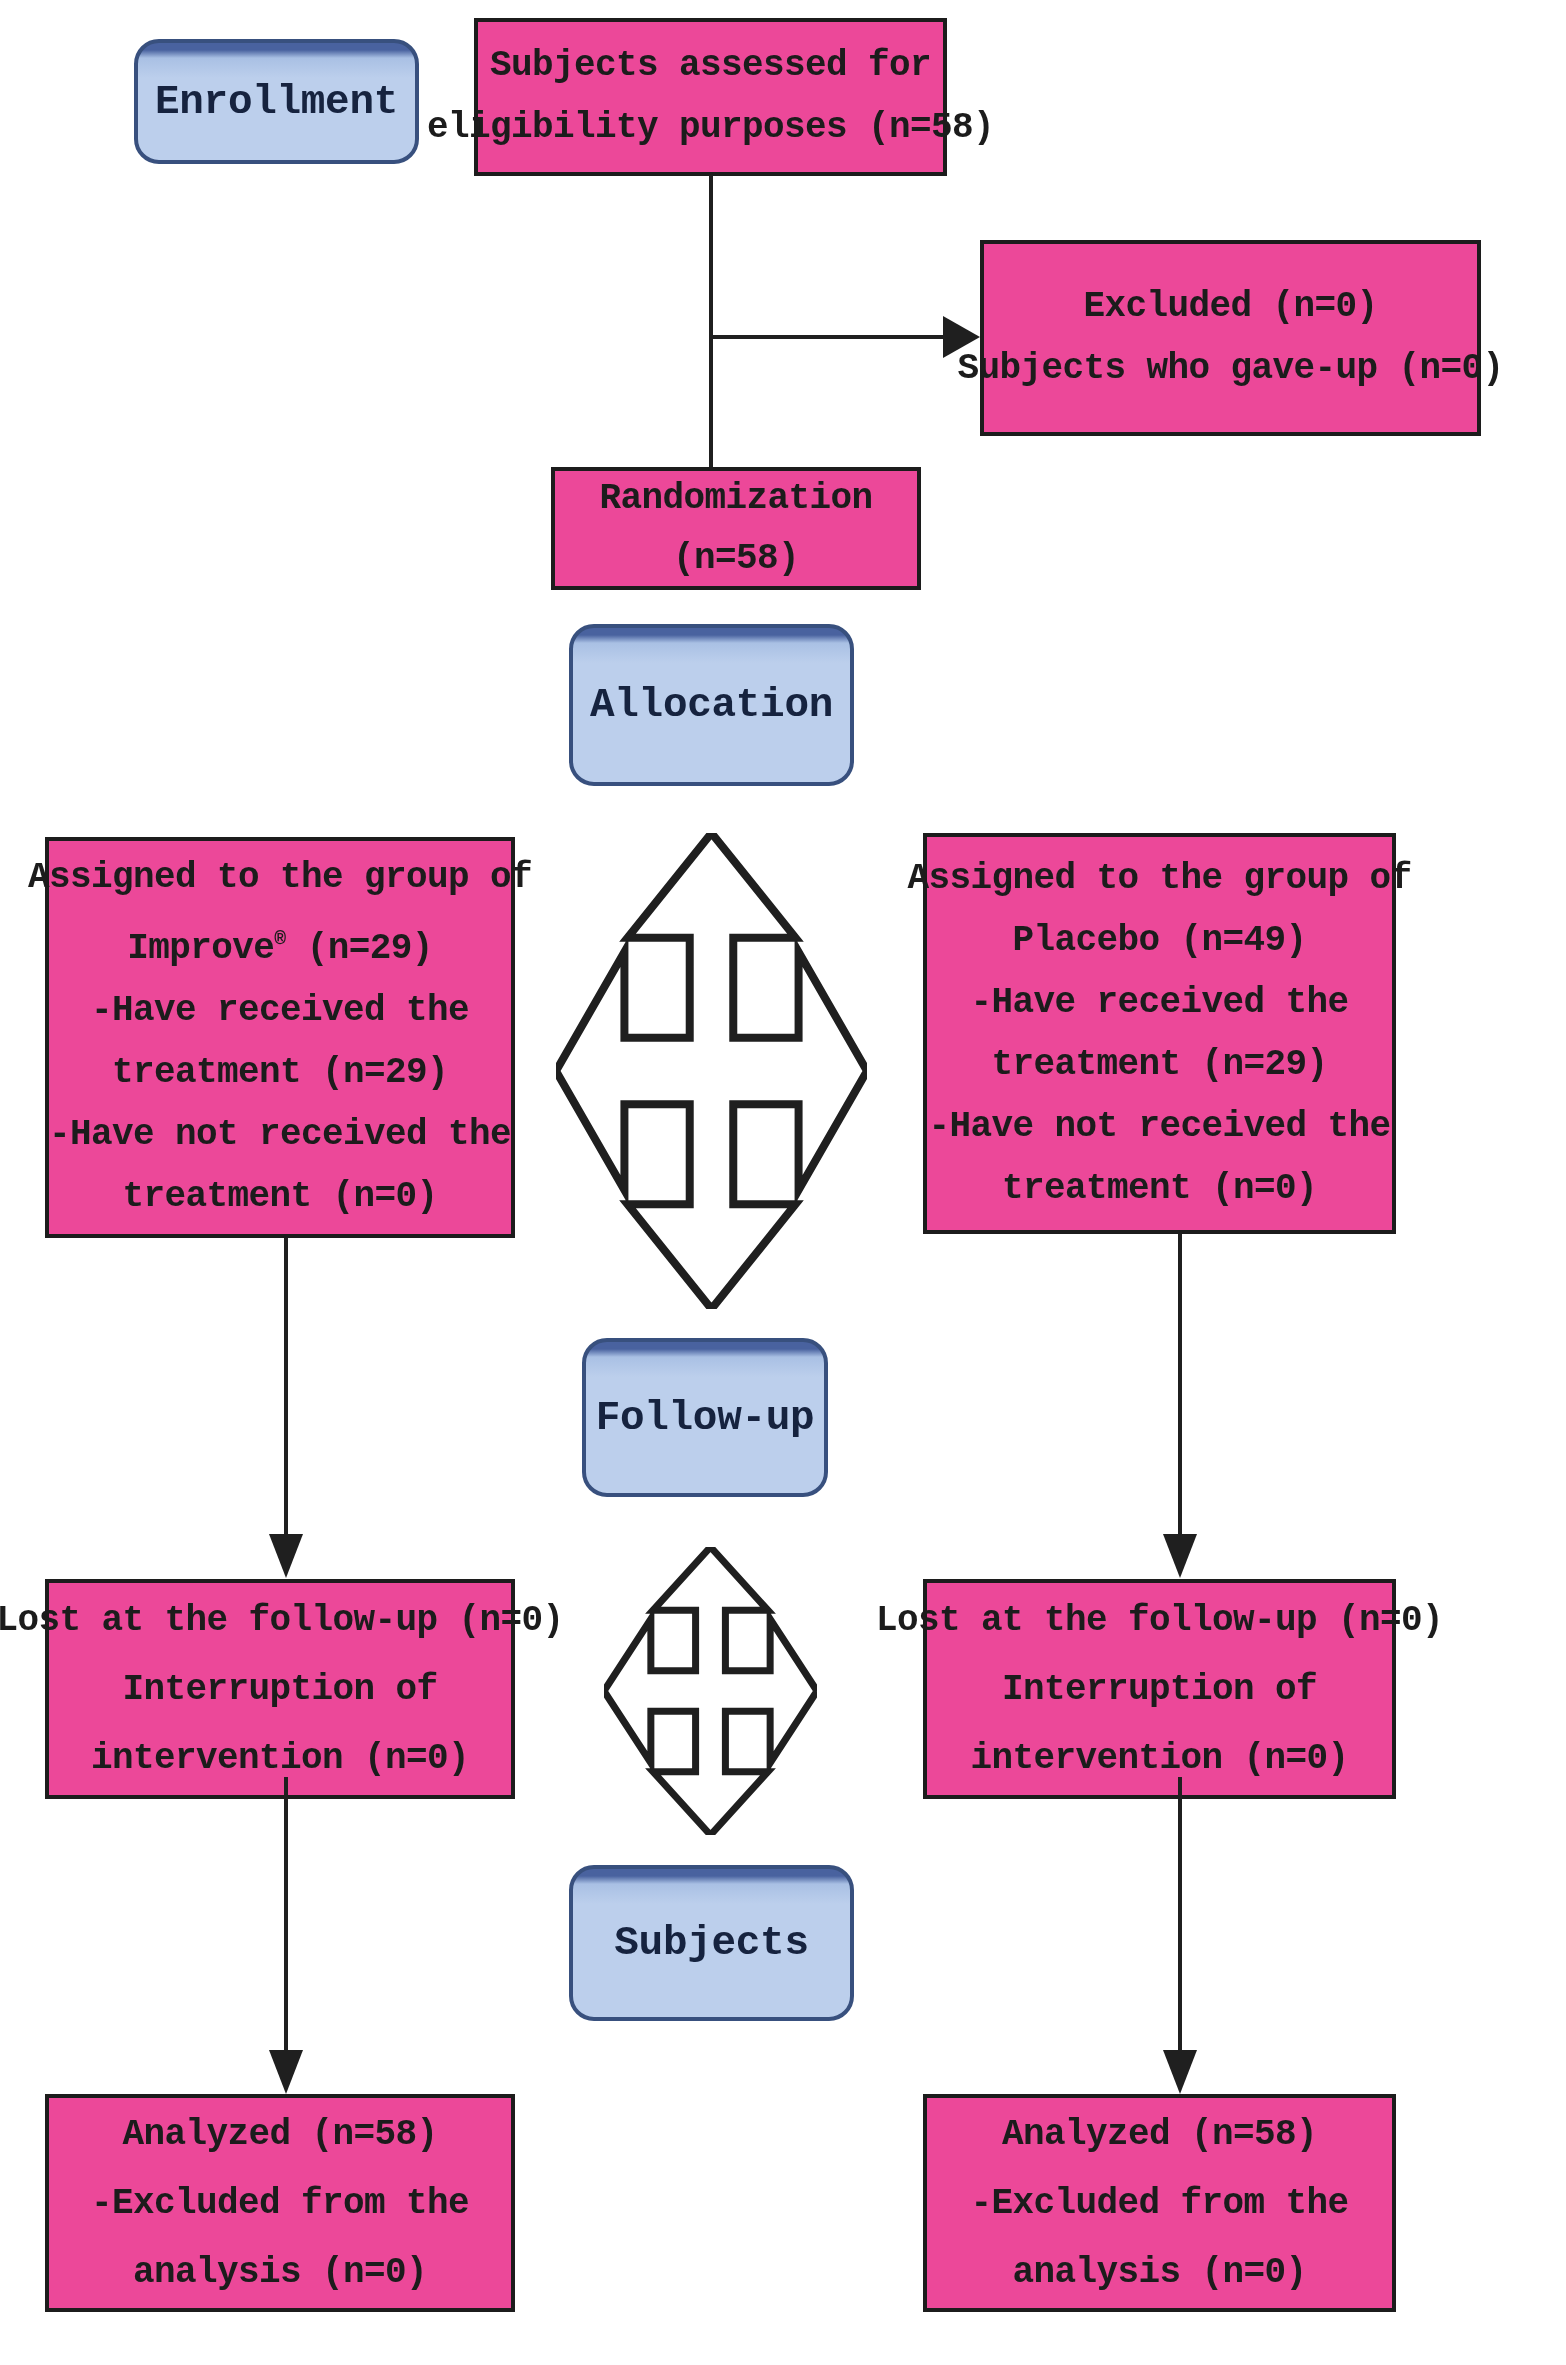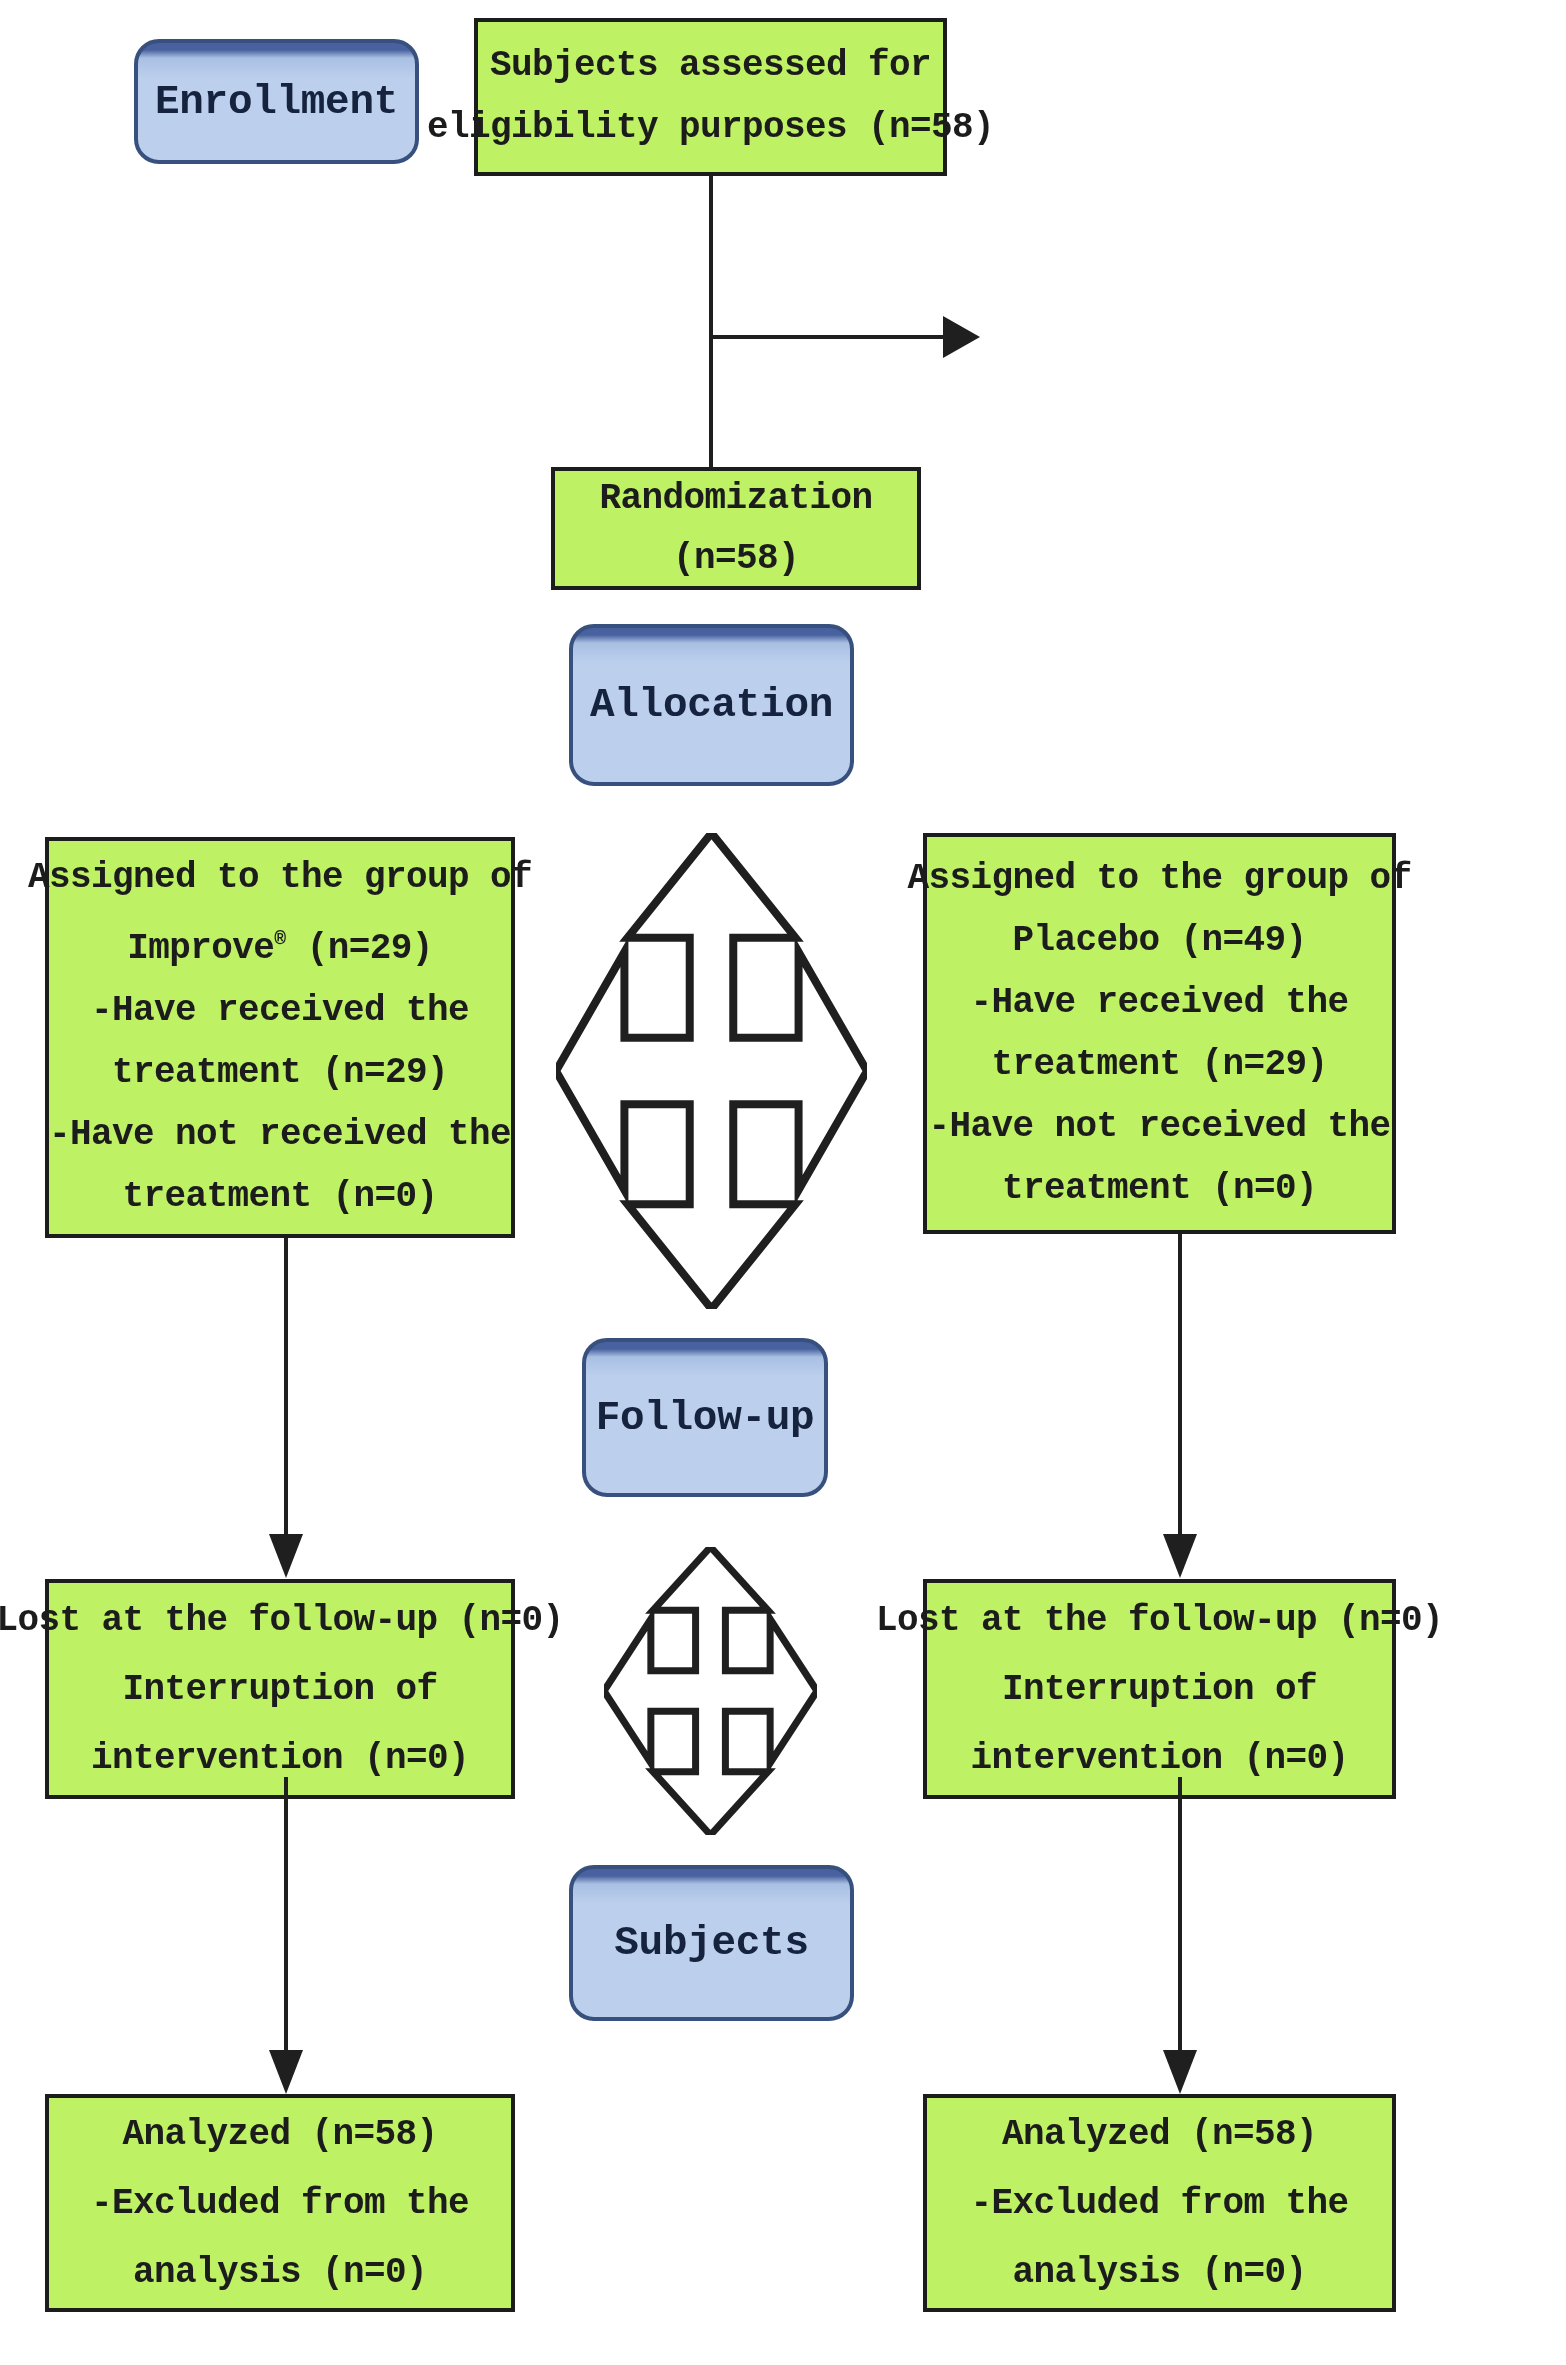--- a/index.html
+++ b/index.html
@@ -8,21 +8,21 @@
     width:1567px;height:2366px;
     background:#ffffff;
     font-family:Liberation Mono, monospace;
     font-weight:700;
     color:#1c1c1c;
   }
   
   .node{
     position:absolute;
     box-sizing:border-box;
-    background:#bef264;
+    background:#ec4899;
     border:4px solid #1c1c1c;
     display:flex;
     flex-direction:column;
     justify-content:center;
     align-items:center;
     text-align:center;
   }
   .node .ln{
     font-size:36px;
     line-height:62px;
@@ -88,20 +88,26 @@
     <span class="lbl">Subjects</span>
   </div>
 
   <div class="node" style="left:474px;top:18px;width:473px;height:158px;">
     <div>
         <div class="ln">Subjects assessed for</div>
         <div class="ln">eligibility purposes (n=58)</div>
       </div>
   </div>
 
+  <div class="node" style="left:980px;top:240px;width:501px;height:196px;">
+    <div>
+        <div class="ln">Excluded (n=0)</div>
+        <div class="ln">Subjects who gave-up (n=0)</div>
+      </div>
+  </div>
 
   <div class="node node--tight" style="left:551px;top:467px;width:370px;height:123px;">
     <div>
         <div class="ln">Randomization</div>
         <div class="ln">(n=58)</div>
       </div>
   </div>
 
   <div class="node" style="left:45px;top:837px;width:470px;height:401px;">
     <div>

